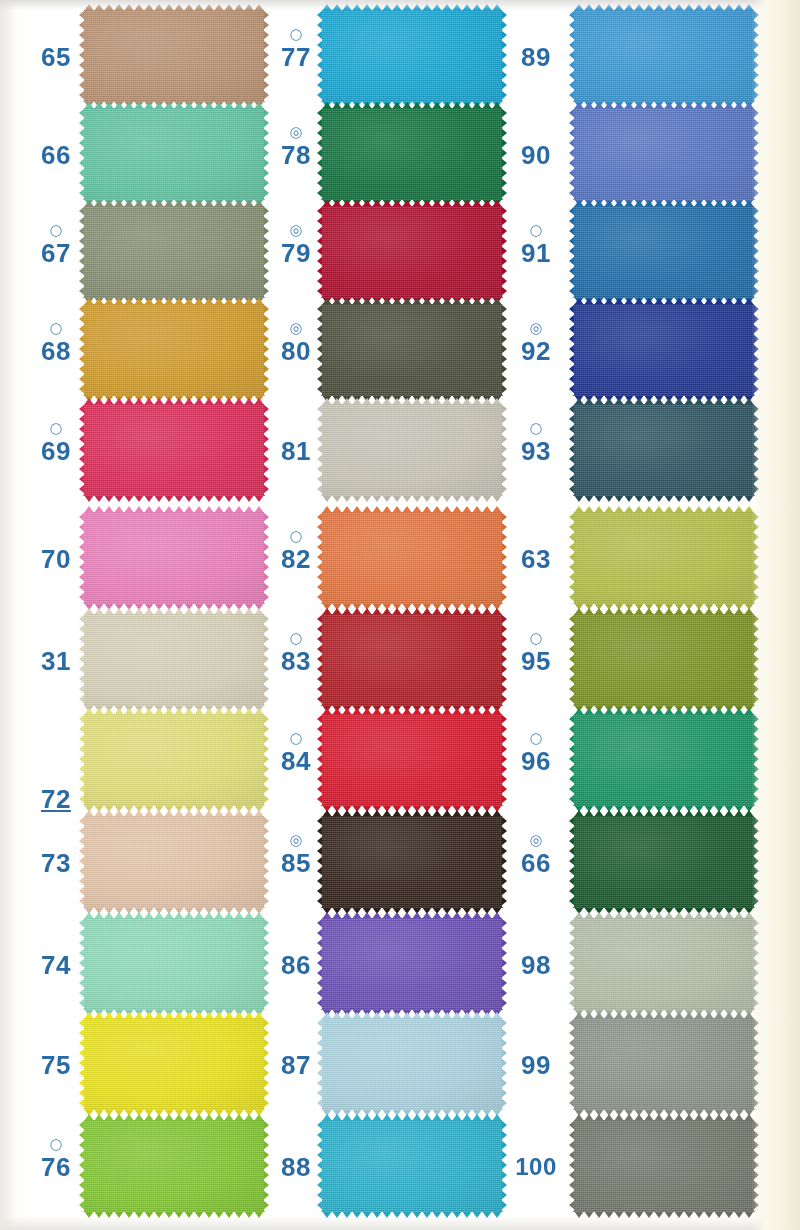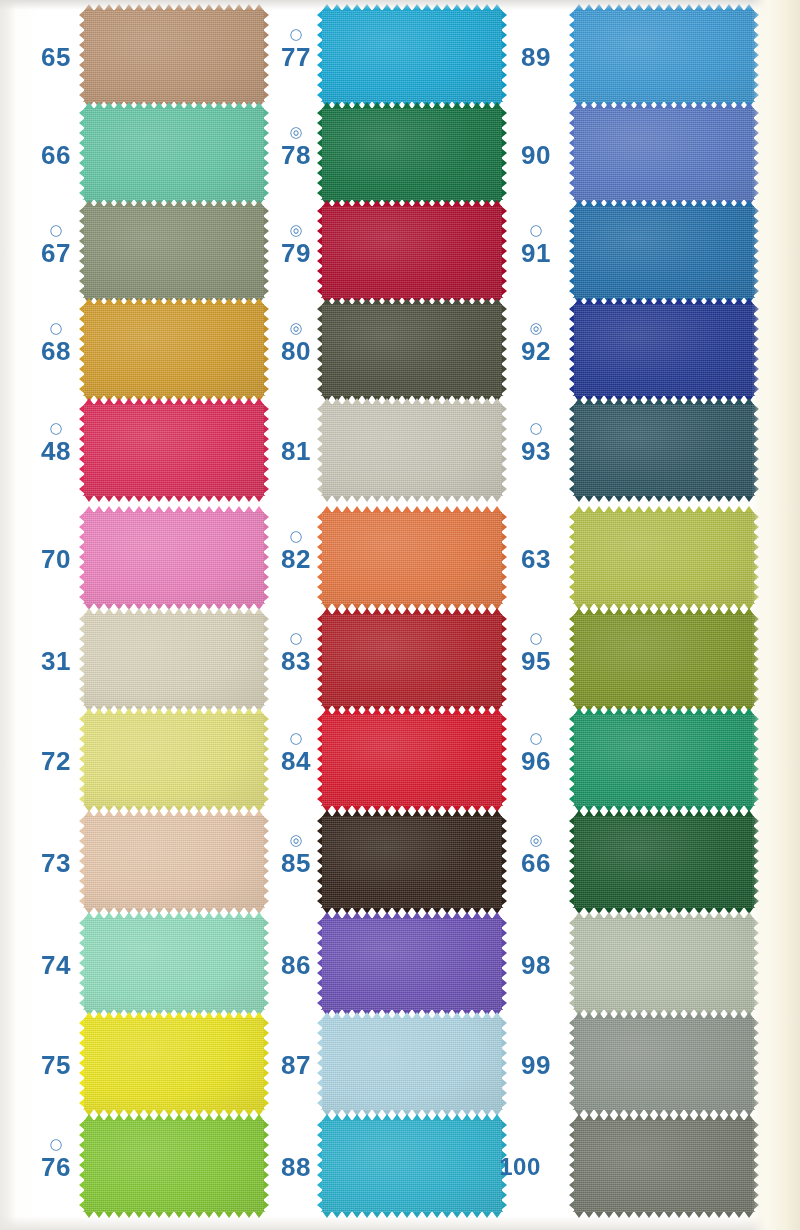--- a/index.html
+++ b/index.html
@@ -248,21 +248,21 @@
           <path d="M0,0 L6,5 L0,10 L6,15 L0,20 L6,25 L0,30 L6,35 L0,40 L6,45 L0,50 L6,55 L0,60 L6,65 L0,70 L6,75 L0,80 L6,85 L0,90 L6,95 L0,100 L0,92 Z" fill="#ca2751"></path>
         </svg>
       </div>
       <div class="fabric" style="background: rgb(220, 42, 88);">
         <div class="weave"></div>
         <div class="shade"></div>
       </div>
     </div>
     <div class="label-box" style="left: 28px; top: 420px;">
       <span class="marker">○</span>
-      <span class="num">48</span>
+      <span class="num">69</span>
     </div>
     <div class="swatch" title="70 bright-pink" style="left: 84px; top: 512px;">
       <div class="zig top">
         <svg width="180" height="7" viewBox="0 0 180 7" preserveAspectRatio="none" style="display:block">
           <path d="M0,7 L5,0 L10,7 L15,0 L20,7 L25,0 L30,7 L35,0 L40,7 L45,0 L50,7 L55,0 L60,7 L65,0 L70,7 L75,0 L80,7 L85,0 L90,7 L95,0 L100,7 L105,0 L110,7 L115,0 L120,7 L125,0 L130,7 L135,0 L140,7 L145,0 L150,7 L155,0 L160,7 L165,0 L170,7 L175,0 L180,7 L180,7 Z" fill="#ec80bd"></path>
         </svg>
       </div>
       <div class="zig bot">
         <svg width="180" height="7" viewBox="0 0 180 7" preserveAspectRatio="none" style="display:block">
           <path d="M0,0 L5,7 L10,0 L15,7 L20,0 L25,7 L30,0 L35,7 L40,0 L45,7 L50,0 L55,7 L60,0 L65,7 L70,0 L75,7 L80,0 L85,7 L90,0 L95,7 L100,0 L105,7 L110,0 L115,7 L120,0 L125,7 L130,0 L135,7 L140,0 L145,7 L150,0 L155,7 L160,0 L165,7 L170,0 L175,7 L180,0 L180,0 Z" fill="#d976ae"></path>
@@ -336,21 +336,21 @@
       <div class="side r">
         <svg width="6" height="92" viewBox="0 0 6 92" preserveAspectRatio="none" style="display:block">
           <path d="M0,0 L6,5 L0,10 L6,15 L0,20 L6,25 L0,30 L6,35 L0,40 L6,45 L0,50 L6,55 L0,60 L6,65 L0,70 L6,75 L0,80 L6,85 L0,90 L6,95 L0,100 L0,92 Z" fill="#d1cf72"></path>
         </svg>
       </div>
       <div class="fabric" style="background: rgb(227, 225, 124);">
         <div class="weave"></div>
         <div class="shade"></div>
       </div>
     </div>
-    <div class="label-box" style="left: 28px; top: 730px;">
+    <div class="label-box" style="left: 28px; top: 768px; text-decoration: underline;">
       <span class="marker none"></span>
       <span class="num">72</span>
     </div>
     <div class="swatch" title="73 blush-beige" style="left: 84px; top: 816px;">
       <div class="zig top">
         <svg width="180" height="7" viewBox="0 0 180 7" preserveAspectRatio="none" style="display:block">
           <path d="M0,7 L5,0 L10,7 L15,0 L20,7 L25,0 L30,7 L35,0 L40,7 L45,0 L50,7 L55,0 L60,7 L65,0 L70,7 L75,0 L80,7 L85,0 L90,7 L95,0 L100,7 L105,0 L110,7 L115,0 L120,7 L125,0 L130,7 L135,0 L140,7 L145,0 L150,7 L155,0 L160,7 L165,0 L170,7 L175,0 L180,7 L180,7 Z" fill="#e6c6ab"></path>
         </svg>
       </div>
       <div class="zig bot">
@@ -1176,21 +1176,21 @@
       <div class="side r">
         <svg width="6" height="92" viewBox="0 0 6 92" preserveAspectRatio="none" style="display:block">
           <path d="M0,0 L6,5 L0,10 L6,15 L0,20 L6,25 L0,30 L6,35 L0,40 L6,45 L0,50 L6,55 L0,60 L6,65 L0,70 L6,75 L0,80 L6,85 L0,90 L6,95 L0,100 L0,92 Z" fill="#696d62"></path>
         </svg>
       </div>
       <div class="fabric" style="background: rgb(114, 119, 106);">
         <div class="weave"></div>
         <div class="shade"></div>
       </div>
     </div>
-    <div class="label-box" style="left: 492px; top: 1136px;">
+    <div class="label-box" style="left: 508px; top: 1136px;">
       <span class="marker none"></span>
       <span class="num wide">100</span>
     </div>
   </div>
 <div id="left-edge"></div>
 <div id="top-edge"></div>
 <div id="bottom-edge"></div>
 <div id="page-edge"></div>
 
 </body></html>

